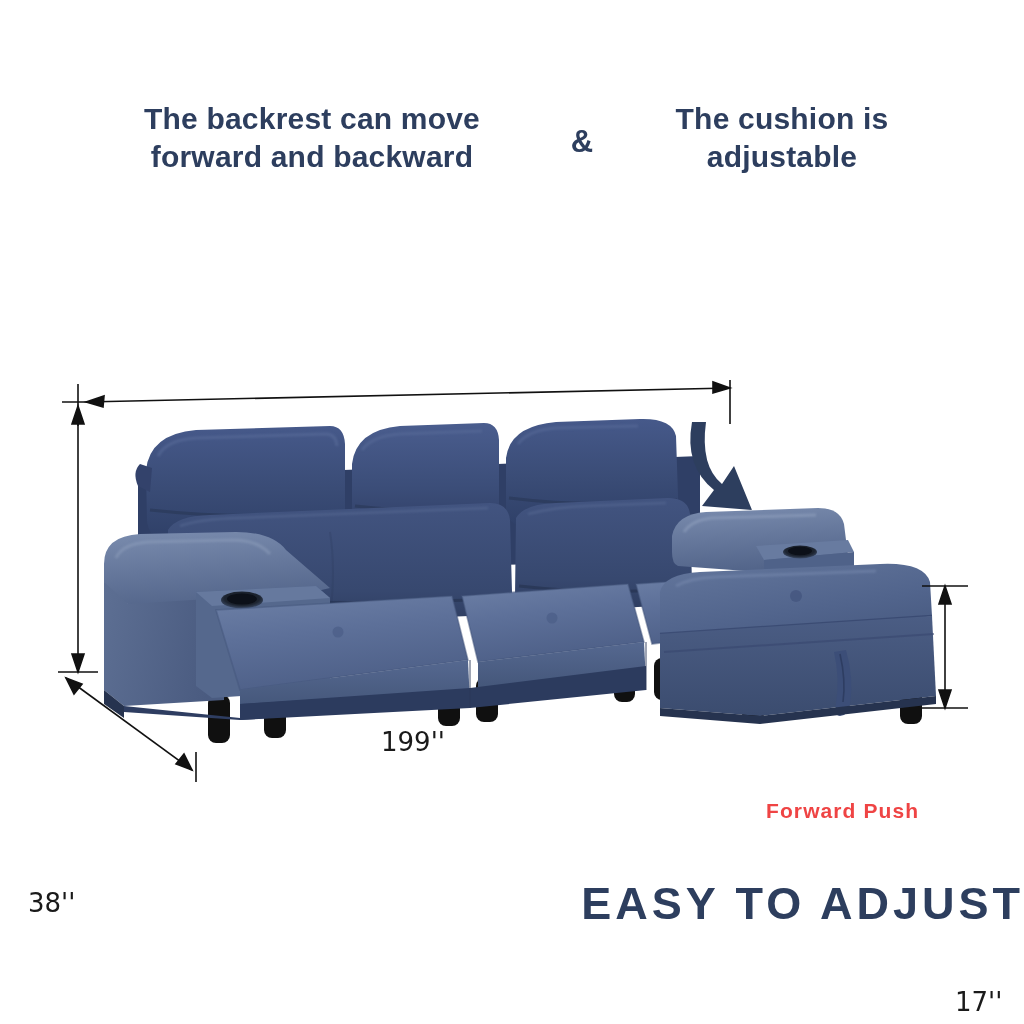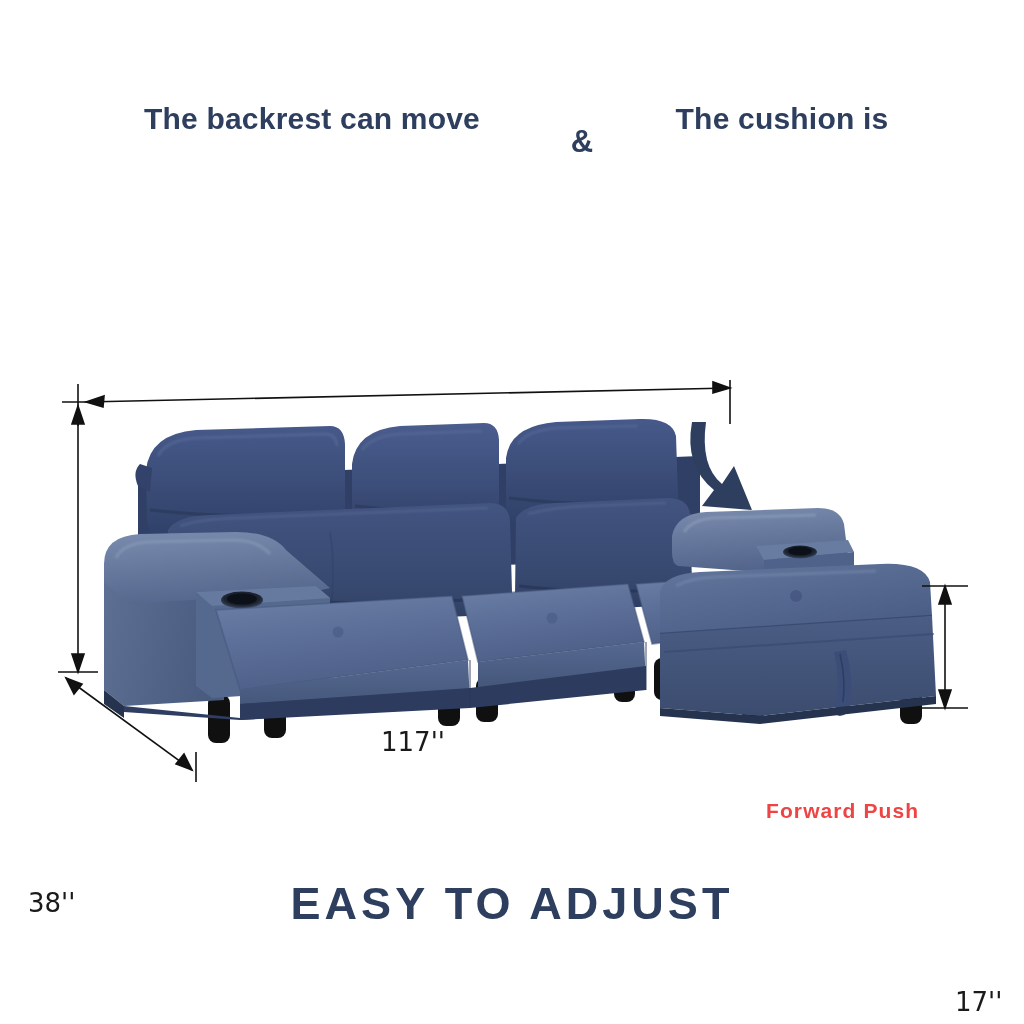--- a/index.html
+++ b/index.html
@@ -29,21 +29,21 @@
     padding-top:22px;
   }
   .headline-right{
     width:330px;text-align:center;
     color:#2d3e5e;font-size:30px;font-weight:700;line-height:1.28;
     letter-spacing:.2px;
   }
 
   
   .bottom-headline{
-    position:absolute;left:0;top:878px;width:1024px;text-align:center;
+    position:absolute;left:0;top:878px;width:1024px;text-align:right;
     color:#2d3e5e;font-size:45px;font-weight:700;letter-spacing:4px;
   }
 
   
   .scene{position:absolute;left:0;top:360px;width:1024px;height:460px;}
 
   svg.sofa{position:absolute;left:0;top:0;width:1024px;height:460px;overflow:visible;}
 
   
   .dim{
@@ -61,24 +61,26 @@
   }
 </style>
 </head>
 <body>
 
 <div class="stage">
 
   <div class="headline-row">
     <div class="headline-left">
       <div>The backrest can move</div>
+      <div>forward and backward</div>
     </div>
     <div class="amp">&amp;</div>
     <div class="headline-right">
       <div>The cushion is</div>
+      <div>adjustable</div>
     </div>
   </div>
 
   <div class="scene">
     <svg class="sofa" viewBox="0 0 1024 460">
       <defs>
         <linearGradient id="gHeadrest" x1="0" y1="0" x2="0" y2="1">
           <stop offset="0%" stop-color="#46598281"></stop>
           <stop offset="0%" stop-color="#46598a"></stop>
           <stop offset="55%" stop-color="#3a4c76"></stop>
@@ -325,21 +327,21 @@
           <line x1="922" y1="348" x2="968" y2="348"></line>
         </g>
       </g>
 
       <g>
         <path d="M706 62 Q700 106 722 124 L734 106 L752 150 L702 146 L714 130
                  Q684 106 692 62 Z" fill="#2d3e5e"></path>
       </g>
     </svg>
 
-    <div class="dim dim-105">117''</div>
+    <div class="dim dim-105">199''</div>
     <div class="dim dim-38">38''</div>
 
     <div class="dim dim-17">17''</div>
 
     <div class="push-label">Forward Push</div>
   </div>
 
   <div class="bottom-headline">EASY TO ADJUST</div>
 
 </div>

